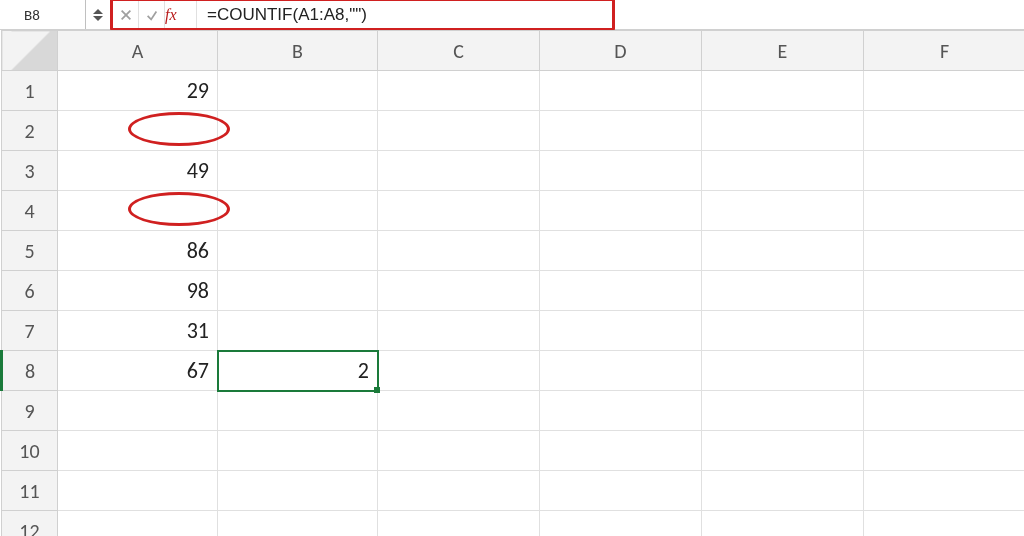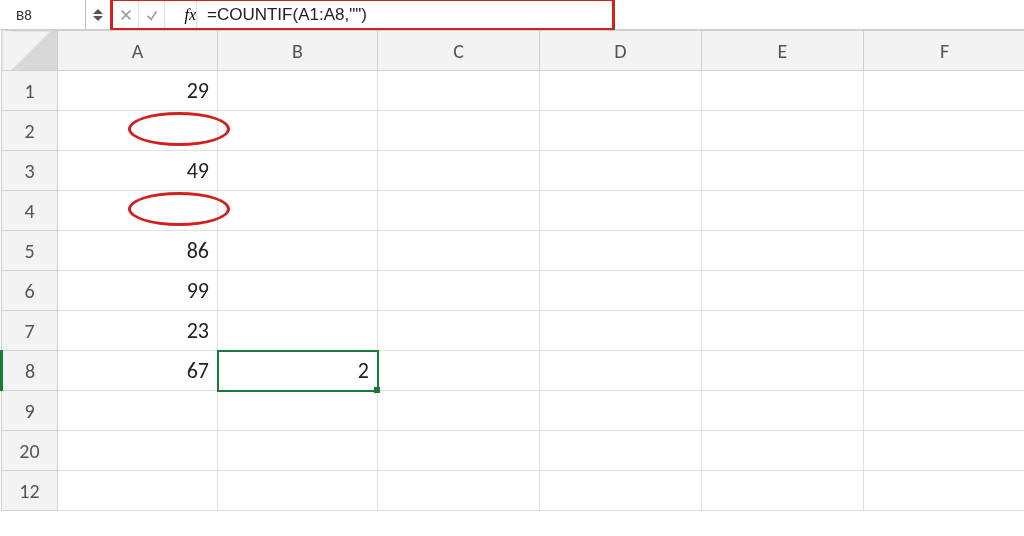--- a/index.html
+++ b/index.html
@@ -18,21 +18,21 @@
     align-items: stretch;
     height: 30px;
     border-bottom: 1px solid #d0d0d0;
     background: #fff;
   }
   .name-box {
     width: 86px;
     border-right: 1px solid #c0c0c0;
     display: flex;
     align-items: center;
-    padding-left: 16px;
+    padding-left: 24px;
     font-size: 15px;
     color: #333;
     background: #fff;
   }
   .spinner {
     width: 24px;
     display: flex;
     flex-direction: column;
     justify-content: center;
     align-items: center;
@@ -63,28 +63,28 @@
     border-right: 1px solid #e0e0e0;
     height: 100%;
   }
   .fb-btn svg { width: 14px; height: 14px; }
   .fb-cancel { stroke: #a0a0a0; }
   .fb-accept { stroke: #a0a0a0; }
   .fx-label {
     font-style: italic;
     font-family: "Times New Roman", serif;
     font-size: 16px;
-    color: #000000;
+    color: #b91c1c;
     width: 32px;
     text-align: center;
     border-right: 1px solid #e0e0e0;
     height: 100%;
     display: flex;
     align-items: center;
-    justify-content: flex-end;
+    justify-content: flex-start;
   }
   .formula-input {
     flex: 1;
     border: none;
     outline: none;
     font-size: 17px;
     padding-left: 10px;
     color: #222;
     background: transparent;
   }
@@ -256,30 +256,30 @@
       <th class="rowhdr">5</th>
       <td class="cell">86</td>
       <td class="cell"></td>
       <td class="cell"></td>
       <td class="cell"></td>
       <td class="cell"></td>
       <td class="cell"></td>
     </tr>
     <tr>
       <th class="rowhdr">6</th>
-      <td class="cell">99</td>
+      <td class="cell">98</td>
       <td class="cell"></td>
       <td class="cell"></td>
       <td class="cell"></td>
       <td class="cell"></td>
       <td class="cell"></td>
     </tr>
     <tr>
       <th class="rowhdr">7</th>
-      <td class="cell">23</td>
+      <td class="cell">31</td>
       <td class="cell"></td>
       <td class="cell"></td>
       <td class="cell"></td>
       <td class="cell"></td>
       <td class="cell"></td>
     </tr>
     <tr>
       <th class="rowhdr active">8</th>
       <td class="cell">67</td>
       <td class="cell selected">2</td>
@@ -291,21 +291,30 @@
     <tr>
       <th class="rowhdr">9</th>
       <td class="cell"></td>
       <td class="cell"></td>
       <td class="cell"></td>
       <td class="cell"></td>
       <td class="cell"></td>
       <td class="cell"></td>
     </tr>
     <tr>
-      <th class="rowhdr">20</th>
+      <th class="rowhdr">10</th>
+      <td class="cell"></td>
+      <td class="cell"></td>
+      <td class="cell"></td>
+      <td class="cell"></td>
+      <td class="cell"></td>
+      <td class="cell"></td>
+    </tr>
+    <tr>
+      <th class="rowhdr">11</th>
       <td class="cell"></td>
       <td class="cell"></td>
       <td class="cell"></td>
       <td class="cell"></td>
       <td class="cell"></td>
       <td class="cell"></td>
     </tr>
     <tr>
       <th class="rowhdr">12</th>
       <td class="cell"></td>

